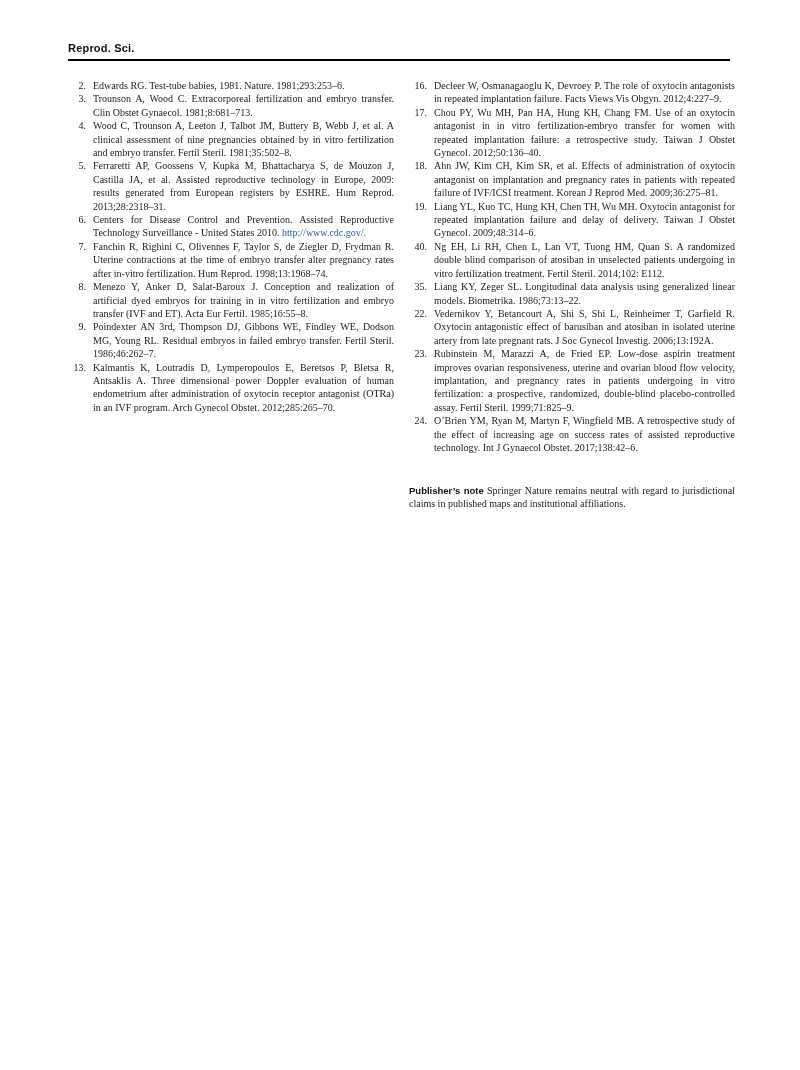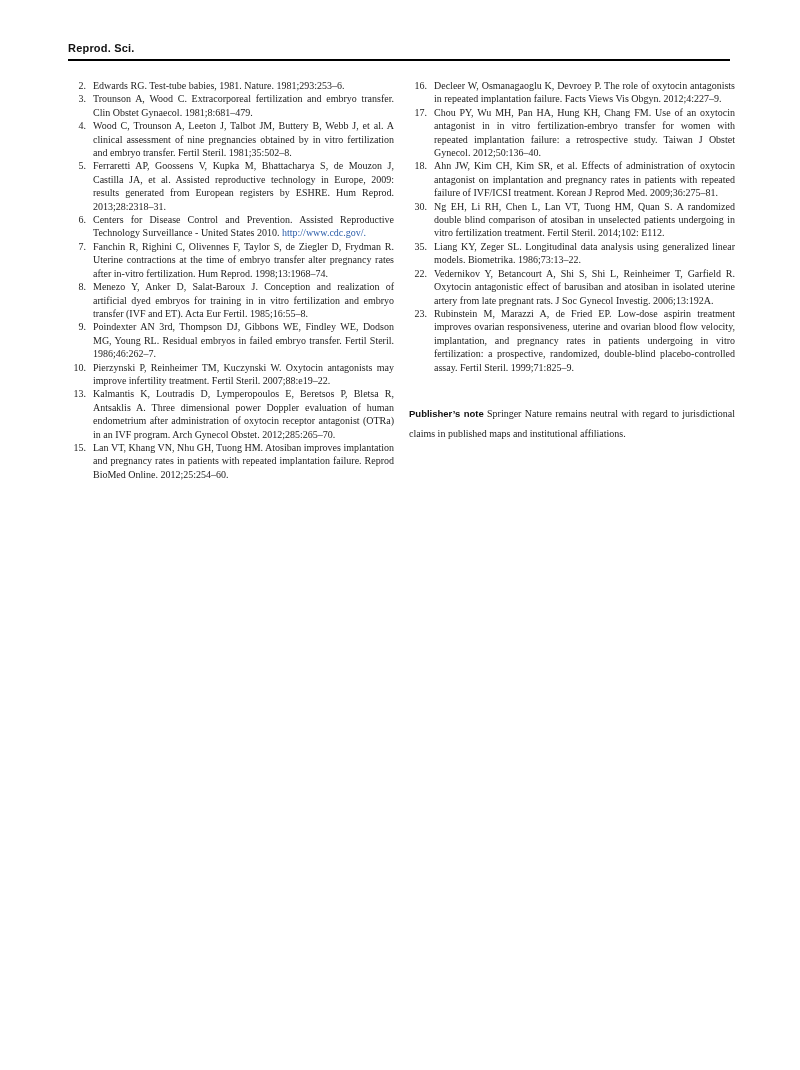--- a/index.html
+++ b/index.html
@@ -70,21 +70,21 @@
   }
   .ref-link {
     color: #2a5ca8;
     text-decoration: none;
     margin-top: 12px;
   }
   
   .publisher-note {
     margin-top: 30px;
     font-size: 10px;
-    line-height: 20px;
+    line-height: 13px;
     text-align: justify;
   }
   .publisher-note-label {
     font-family: "Liberation Sans", sans-serif;
     font-size: 9.5px;
     font-weight: bold;
     color: #111;
   }
   
   .springer-logo {
@@ -115,21 +115,21 @@
 
   <div class="columns">
     <div class="col">
       <ol class="ref-list">
           <li class="ref-item">
     <span class="ref-num">2.</span>
     <span class="ref-body"><span>Edwards RG. Test-tube babies, 1981. Nature. 1981;293:253–6.</span></span>
   </li>
           <li class="ref-item">
     <span class="ref-num">3.</span>
-    <span class="ref-body"><span>Trounson A, Wood C. Extracorporeal fertilization and embryo transfer. Clin Obstet Gynaecol. 1981;8:681–479.</span></span>
+    <span class="ref-body"><span>Trounson A, Wood C. Extracorporeal fertilization and embryo transfer. Clin Obstet Gynaecol. 1981;8:681–713.</span></span>
   </li>
           <li class="ref-item">
     <span class="ref-num">4.</span>
     <span class="ref-body"><span>Wood C, Trounson A, Leeton J, Talbot JM, Buttery B, Webb J, et al. A clinical assessment of nine pregnancies obtained by in vitro fertilization and embryo transfer. Fertil Steril. 1981;35:502–8.</span></span>
   </li>
           <li class="ref-item">
     <span class="ref-num">5.</span>
     <span class="ref-body"><span>Ferraretti AP, Goossens V, Kupka M, Bhattacharya S, de Mouzon J, Castilla JA, et al. Assisted reproductive technology in Europe, 2009: results generated from European registers by ESHRE. Hum Reprod. 2013;28:2318–31.</span></span>
   </li>
           <li class="ref-item">
@@ -142,63 +142,63 @@
   </li>
           <li class="ref-item">
     <span class="ref-num">8.</span>
     <span class="ref-body"><span>Menezo Y, Anker D, Salat-Baroux J. Conception and realization of artificial dyed embryos for training in in vitro fertilization and embryo transfer (IVF and ET). Acta Eur Fertil. 1985;16:55–8.</span></span>
   </li>
           <li class="ref-item">
     <span class="ref-num">9.</span>
     <span class="ref-body"><span>Poindexter AN 3rd, Thompson DJ, Gibbons WE, Findley WE, Dodson MG, Young RL. Residual embryos in failed embryo transfer. Fertil Steril. 1986;46:262–7.</span></span>
   </li>
           <li class="ref-item">
-    <span class="ref-num">10.</span>
-    <span class="ref-body"><span>Pierzynski P, Reinheimer TM, Kuczynski W. Oxytocin antagonists may improve infertility treatment. Fertil Steril. 2007;88:e19–22.</span></span>
-  </li>
-          <li class="ref-item">
     <span class="ref-num">13.</span>
     <span class="ref-body"><span>Kalmantis K, Loutradis D, Lymperopoulos E, Beretsos P, Bletsa R, Antsaklis A. Three dimensional power Doppler evaluation of human endometrium after administration of oxytocin receptor antagonist (OTRa) in an IVF program. Arch Gynecol Obstet. 2012;285:265–70.</span></span>
   </li>
-          <li class="ref-item">
-    <span class="ref-num">15.</span>
-    <span class="ref-body"><span>Lan VT, Khang VN, Nhu GH, Tuong HM. Atosiban improves implantation and pregnancy rates in patients with repeated implantation failure. Reprod BioMed Online. 2012;25:254–60.</span></span>
-  </li>
         </ol>
     </div>
 
     <div class="col">
       <ol class="ref-list">
           <li class="ref-item">
     <span class="ref-num">16.</span>
     <span class="ref-body"><span>Decleer W, Osmanagaoglu K, Devroey P. The role of oxytocin antagonists in repeated implantation failure. Facts Views Vis Obgyn. 2012;4:227–9.</span></span>
   </li>
           <li class="ref-item">
     <span class="ref-num">17.</span>
     <span class="ref-body"><span>Chou PY, Wu MH, Pan HA, Hung KH, Chang FM. Use of an oxytocin antagonist in in vitro fertilization-embryo transfer for women with repeated implantation failure: a retrospective study. Taiwan J Obstet Gynecol. 2012;50:136–40.</span></span>
   </li>
           <li class="ref-item">
     <span class="ref-num">18.</span>
     <span class="ref-body"><span>Ahn JW, Kim CH, Kim SR, et al. Effects of administration of oxytocin antagonist on implantation and pregnancy rates in patients with repeated failure of IVF/ICSI treatment. Korean J Reprod Med. 2009;36:275–81.</span></span>
   </li>
           <li class="ref-item">
-    <span class="ref-num">30.</span>
+    <span class="ref-num">19.</span>
+    <span class="ref-body"><span>Liang YL, Kuo TC, Hung KH, Chen TH, Wu MH. Oxytocin antagonist for repeated implantation failure and delay of delivery. Taiwan J Obstet Gynecol. 2009;48:314–6.</span></span>
+  </li>
+          <li class="ref-item">
+    <span class="ref-num">40.</span>
     <span class="ref-body"><span>Ng EH, Li RH, Chen L, Lan VT, Tuong HM, Quan S. A randomized double blind comparison of atosiban in unselected patients undergoing in vitro fertilization treatment. Fertil Steril. 2014;102: E112.</span></span>
   </li>
           <li class="ref-item">
     <span class="ref-num">35.</span>
     <span class="ref-body"><span>Liang KY, Zeger SL. Longitudinal data analysis using generalized linear models. Biometrika. 1986;73:13–22.</span></span>
   </li>
           <li class="ref-item">
     <span class="ref-num">22.</span>
     <span class="ref-body"><span>Vedernikov Y, Betancourt A, Shi S, Shi L, Reinheimer T, Garfield R. Oxytocin antagonistic effect of barusiban and atosiban in isolated uterine artery from late pregnant rats. J Soc Gynecol Investig. 2006;13:192A.</span></span>
   </li>
           <li class="ref-item">
     <span class="ref-num">23.</span>
     <span class="ref-body"><span>Rubinstein M, Marazzi A, de Fried EP. Low-dose aspirin treatment improves ovarian responsiveness, uterine and ovarian blood flow velocity, implantation, and pregnancy rates in patients undergoing in vitro fertilization: a prospective, randomized, double-blind placebo-controlled assay. Fertil Steril. 1999;71:825–9.</span></span>
+  </li>
+          <li class="ref-item">
+    <span class="ref-num">24.</span>
+    <span class="ref-body"><span>O’Brien YM, Ryan M, Martyn F, Wingfield MB. A retrospective study of the effect of increasing age on success rates of assisted reproductive technology. Int J Gynaecol Obstet. 2017;138:42–6.</span></span>
   </li>
         </ol>
 
       <div class="publisher-note">
         <span class="publisher-note-label">Publisher’s note</span><span> Springer Nature remains neutral with regard to jurisdictional claims in published maps and institutional affiliations.</span>
       </div>
     </div>
   </div>
 
   <div class="springer-logo">

